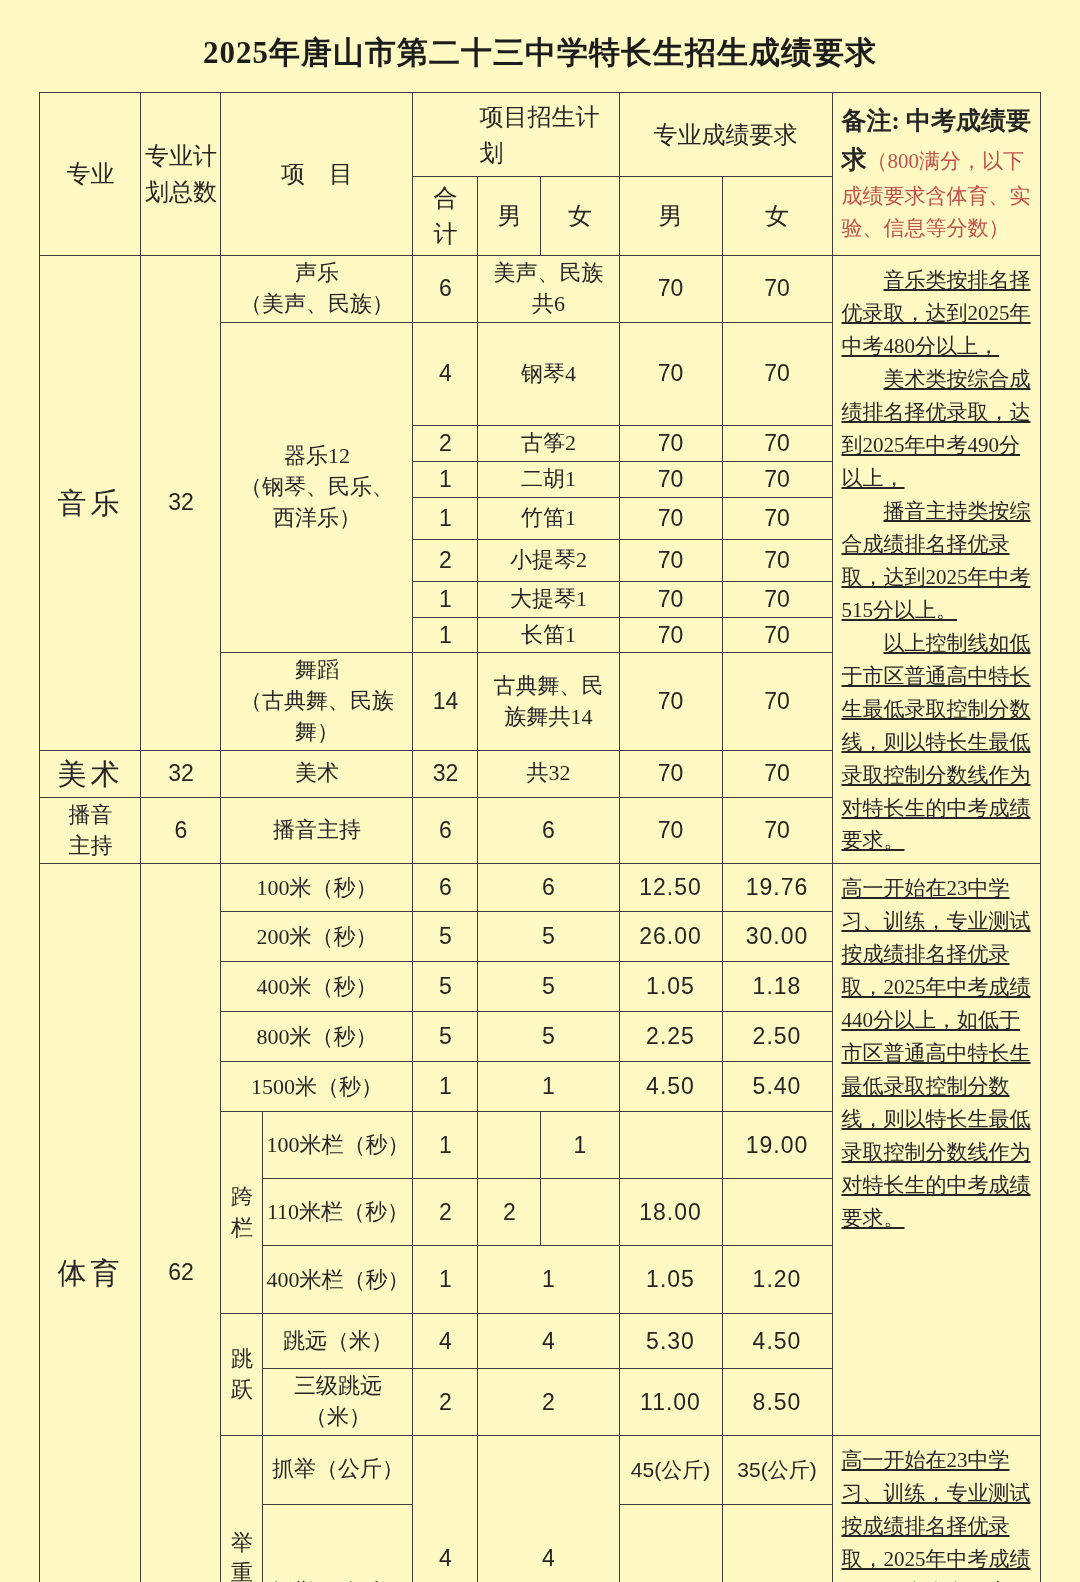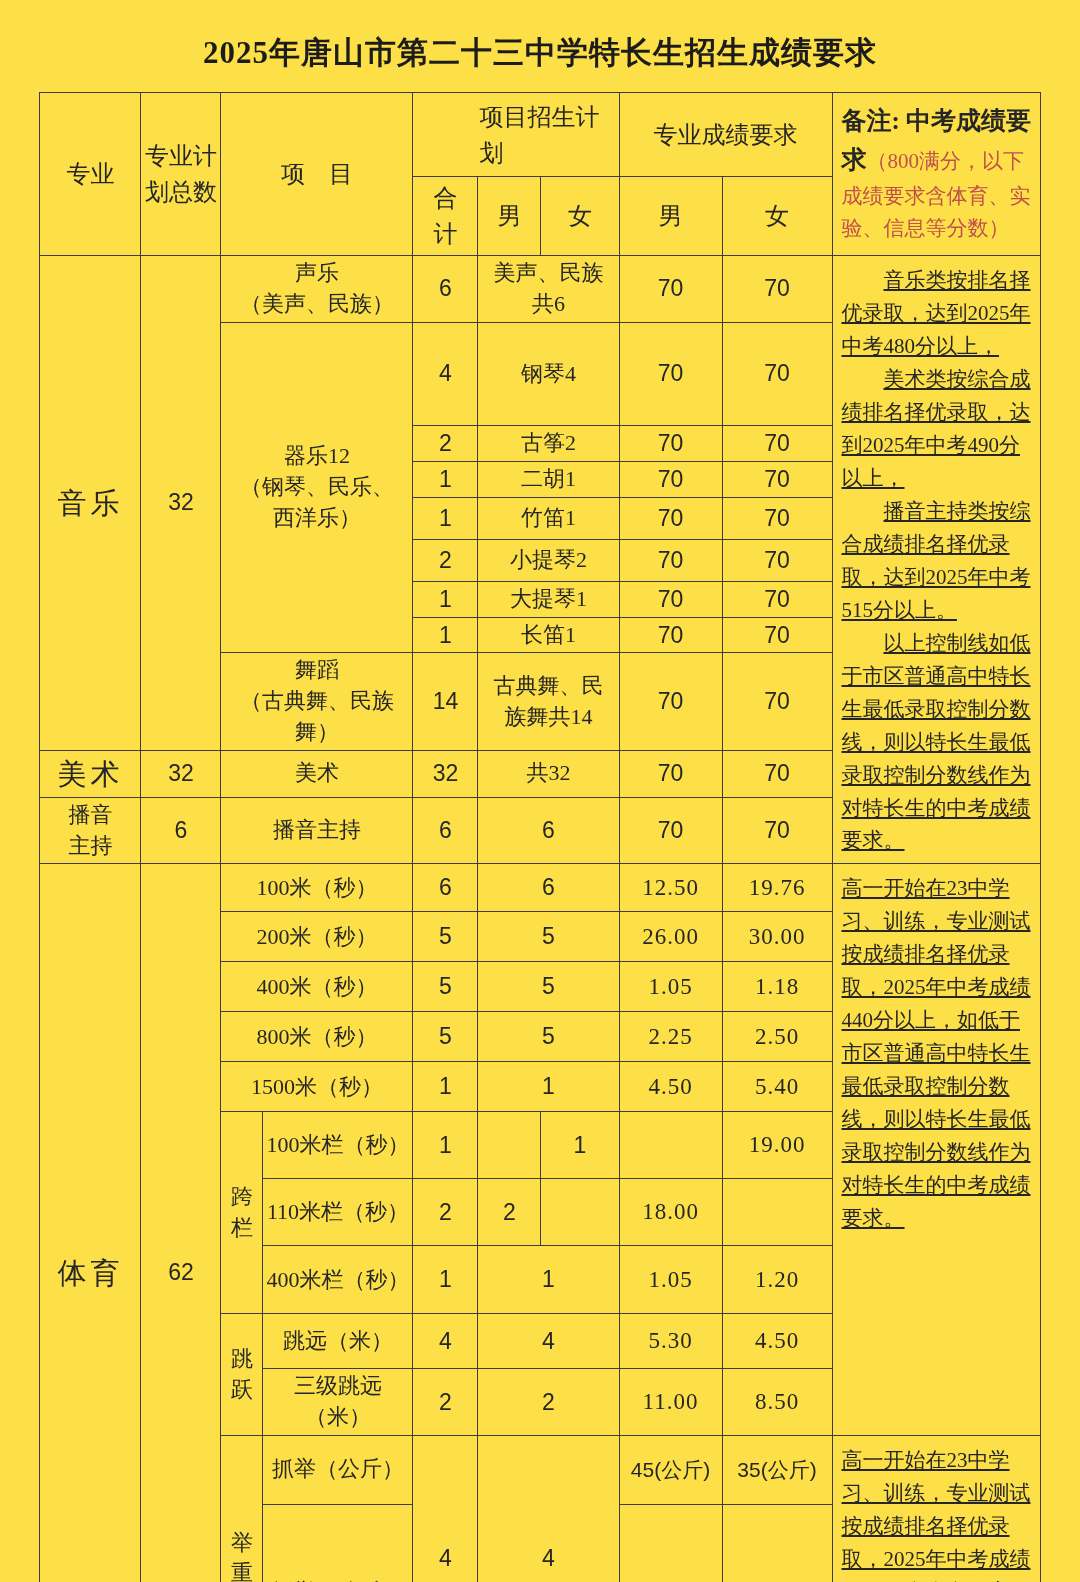--- a/index.html
+++ b/index.html
@@ -1,34 +1,34 @@
 <!DOCTYPE html>
 <html><head>
 <meta charset="utf-8">
 <style>
   html,body{margin:0;padding:0;}
   body{background:#e8e8e6;font-family:"Liberation Serif","DejaVu Serif",serif;}
   .page{
-    width:1080px;height:1582px;margin:0 auto;background:#fde047;
+    width:1080px;height:1582px;margin:0 auto;background:#fef9c3;
     overflow:hidden;position:relative;color:#262626;
   }
   .title{
     text-align:center;font-size:31px;font-weight:bold;color:#1c1c1c;
     padding-top:32px;margin:0 0 18px 0;letter-spacing:1px;
     font-family:"Liberation Serif","DejaVu Serif",serif;
   }
   table{border-collapse:collapse;table-layout:fixed;width:1000px;margin:0 auto;}
   td{
     border:1.5px solid #3d3d3d;text-align:center;vertical-align:middle;
     padding:2px 3px;font-size:22px;color:#262626;overflow:hidden;
     font-family:"Liberation Serif","DejaVu Serif",serif;
   }
   .pre{white-space:pre-line;line-height:1.35;}
   .c-num{font-family:"Liberation Sans","DejaVu Sans",sans-serif;font-size:23px;}
-  .c-score{font-family:Liberation Serif, serif;font-size:23px;letter-spacing:1px;}
+  .c-score{font-family:Liberation Sans, sans-serif;font-size:23px;letter-spacing:1px;}
   .c-kg{font-family:Liberation Sans, sans-serif;font-size:21px;padding:2px 0;letter-spacing:0;text-align:center;}
   .c-proj{font-size:22px;line-height:1.4;}
   .c-note{
     text-align:left;vertical-align:top;font-size:21px;line-height:1.57;
     padding:8px 8px 6px 9px;
   }
   .c-note .para{margin:0;text-decoration:underline;}
   .c-note .indent{text-indent:2em;}
   .red{color:#c0504d;}
   .b{font-weight:bold;}

